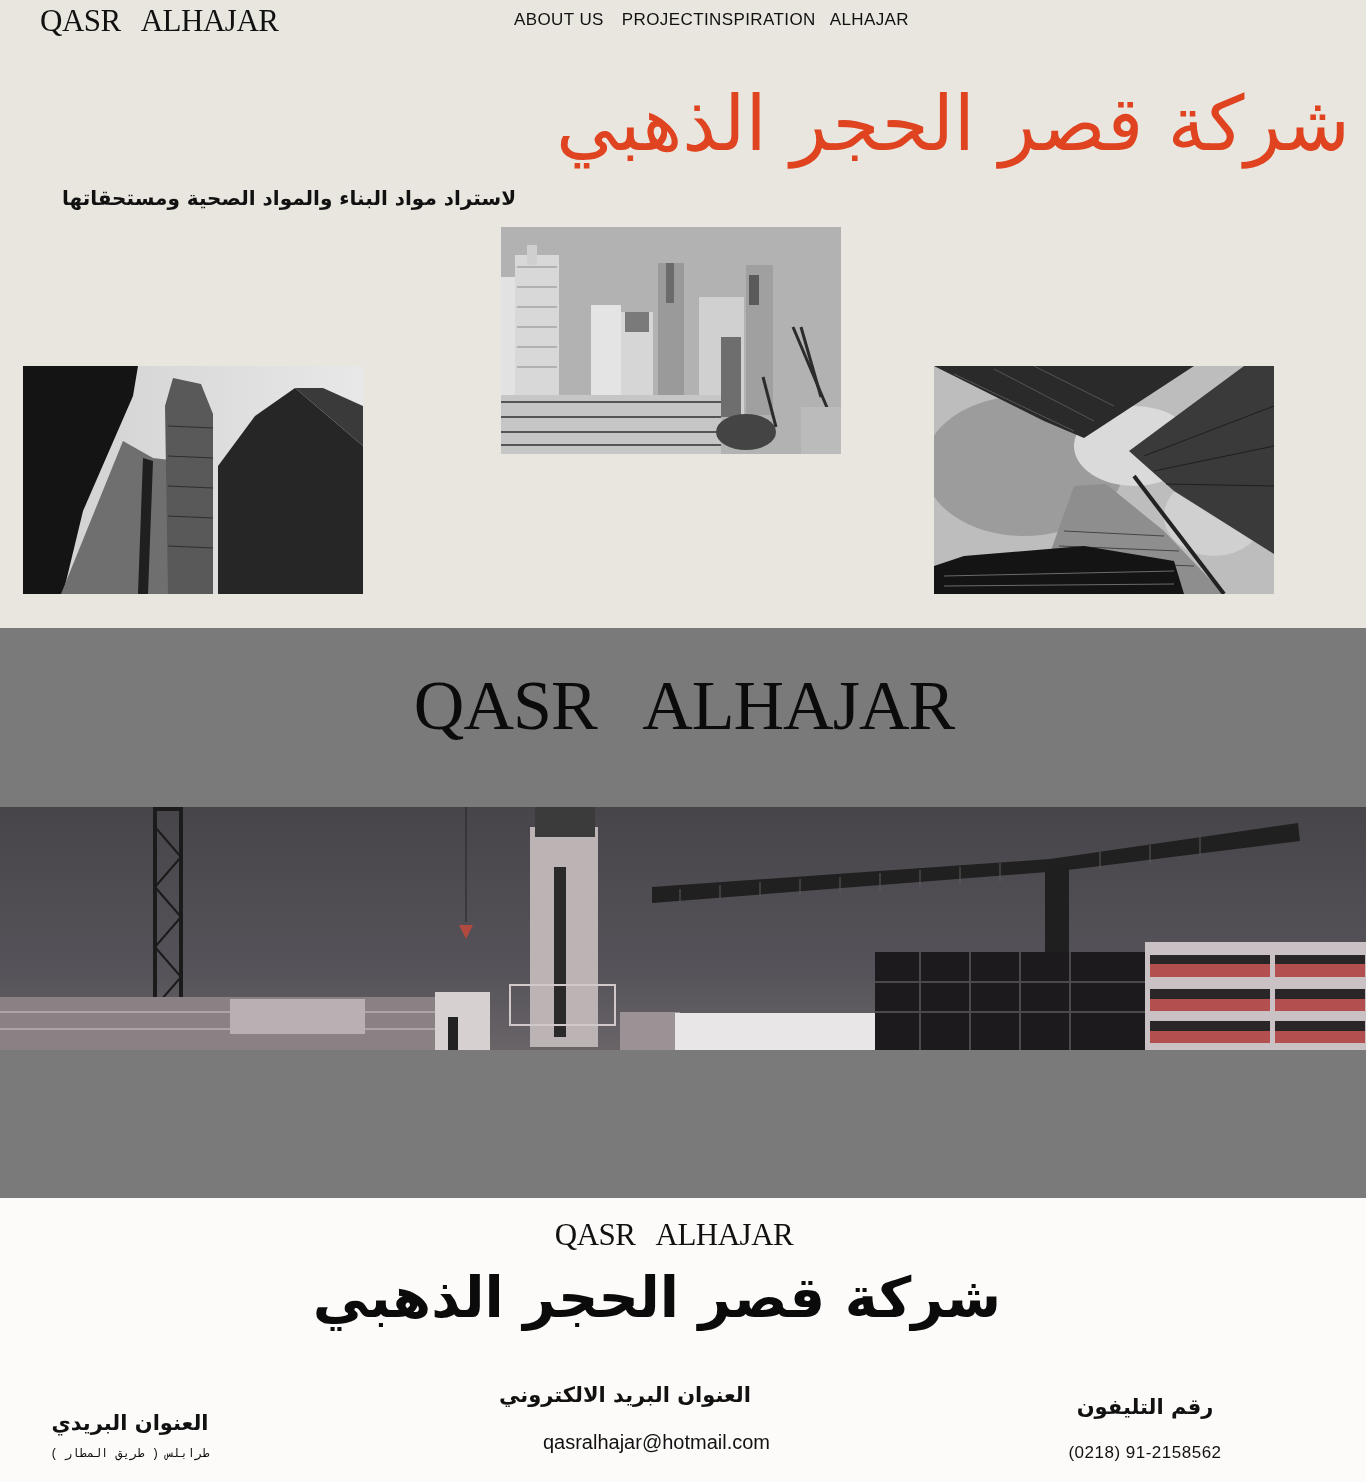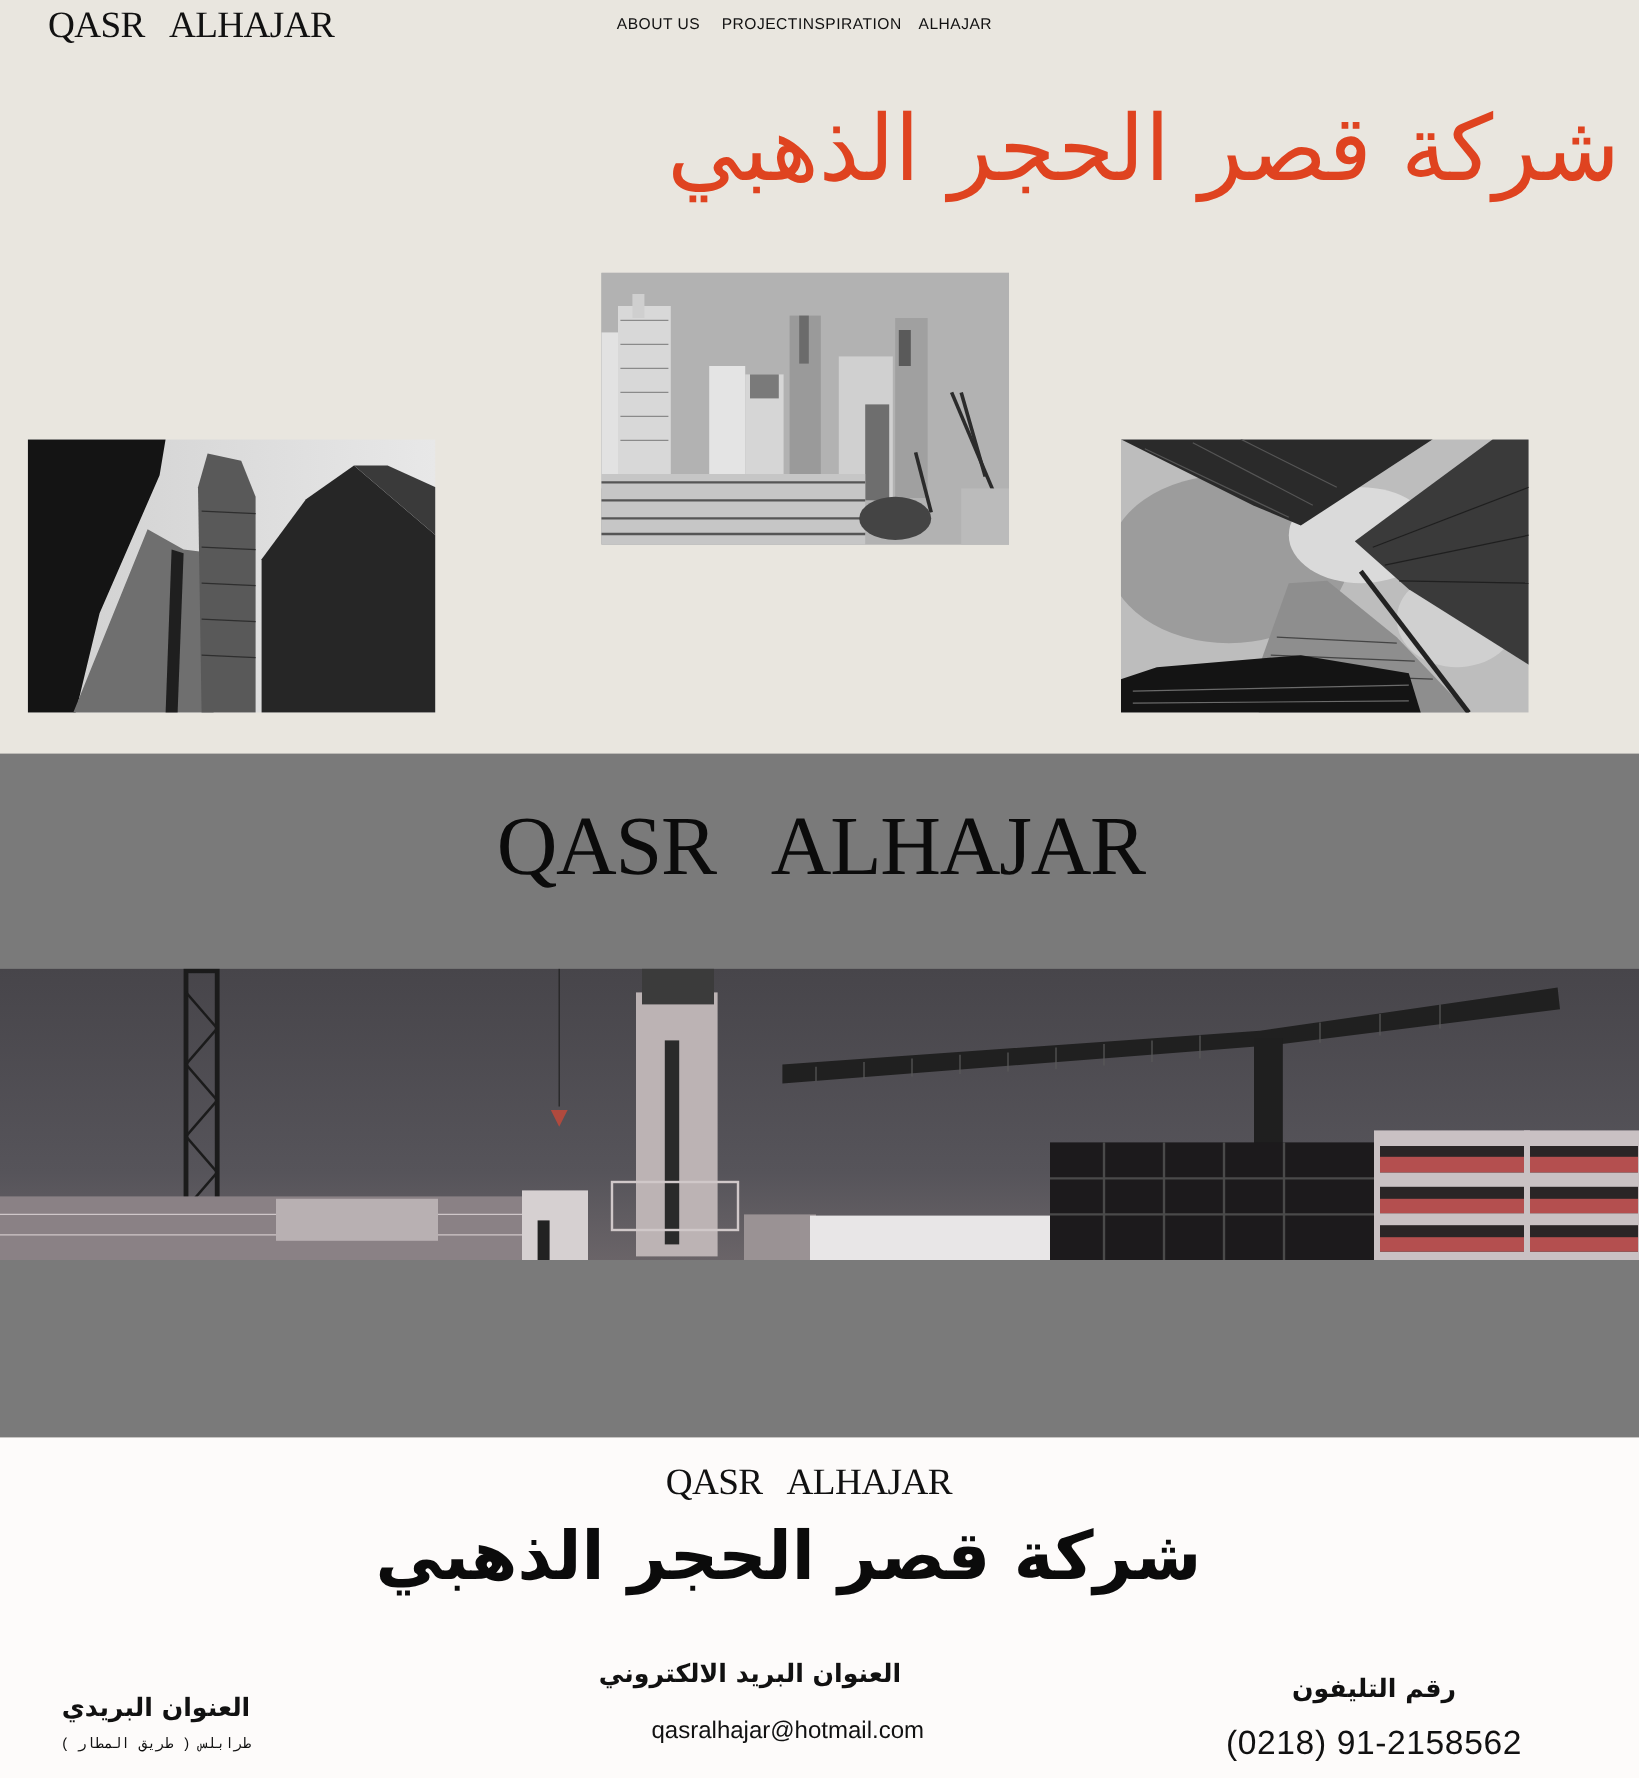--- a/index.html
+++ b/index.html
@@ -1,21 +1,21 @@
 <!DOCTYPE html>
 <html><head>
   <meta charset="utf-8">
   <style>
     * { box-sizing: border-box; margin: 0; padding: 0; }
     html, body { width: 1366px; height: 1482px; overflow: hidden; }
     body { background: #E9E6DF; font-family: "Liberation Sans", sans-serif; position: relative; color: #111; }
 
     .hero { position: absolute; left: 0; top: 0; width: 1366px; height: 628px; background: #E9E6DF; }
     .logo { position: absolute; left: 40px; top: 2px; font-family: "Liberation Serif", serif; font-size: 31px; letter-spacing: -0.5px; color: #111; white-space: pre; line-height: 38px; cursor: pointer; }
-    .nav { position: absolute; top: 12px; left: 514px; display: flex; font-size: 13px; letter-spacing: 0.4px; color: #111; line-height: 16px; }
+    .nav { position: absolute; top: 12px; left: 514px; display: flex; font-size: 17px; letter-spacing: 0.4px; color: #111; line-height: 16px; }
     .nav a { color: #111; text-decoration: none; display: block; }
     .nav a.n0 { margin-right: 18px; }
     .nav a.n1 { }
     .nav a.n2 { margin-right: 14px; }
 
     .hero-title { position: absolute; right: 16px; top: 64px; font-family: "DejaVu Sans", sans-serif; font-size: 76px; line-height: 120px; color: #DF4320; direction: rtl; white-space: nowrap; font-weight: normal; }
     .hero-subtitle { position: absolute; left: 58px; top: 182px; width: 462px; font-family: "DejaVu Sans", sans-serif; font-weight: bold; font-size: 20px; direction: rtl; text-align: center; white-space: nowrap; line-height: 32px; color: #111; }
 
     .photo { position: absolute; overflow: hidden; }
     .photo svg { display: block; width: 100%; height: 100%; }
@@ -32,35 +32,36 @@
     .footer-logo { position: absolute; left: 0; top: 18px; width: 1348px; text-align: center; font-family: "Liberation Serif", serif; font-size: 31px; white-space: pre; line-height: 38px; color: #111; letter-spacing: -0.5px; }
     .footer-title { position: absolute; left: 0; top: 58px; width: 1314px; text-align: center; font-family: "DejaVu Sans", sans-serif; font-weight: bold; font-size: 56px; direction: rtl; line-height: 84px; color: #0b0b0b; }
     .col { position: absolute; text-align: center; }
     .col .h { font-family: "DejaVu Sans", sans-serif; font-weight: bold; font-size: 21px; direction: rtl; line-height: 30px; color: #111; white-space: nowrap; }
     .col .v { font-size: 20px; line-height: 28px; color: #111; white-space: nowrap; }
     .col-post { left: 20px; width: 220px; top: 194px; margin-top: 16px; }
     .col-post .v { font-family: Liberation Mono, monospace; direction: rtl; font-size: 12px; margin-top: 2px; }
     .col-email { left: 480px; width: 290px; top: 182px; }
     .col-email .v { margin-top: 18px; text-align: right; }
     .col-phone { left: 1020px; width: 250px; top: 194px; text-align: center; }
-    .col-phone .v { margin-top: 17px; font-size: 28px; letter-spacing: 0.5px; }
+    .col-phone .v { margin-top: 17px; font-size: 17px; letter-spacing: 0.5px; }
   </style>
 </head>
 <body>
 
 <section class="hero">
   <div class="logo">QASR   ALHAJAR</div>
   <nav class="nav">
     <a class="n0" href="#">ABOUT US</a>
     <a class="n1" href="#">PROJECT</a>
     <a class="n2" href="#">INSPIRATION</a>
     <a class="n3" href="#">ALHAJAR</a>
   </nav>
 
   <h1 class="hero-title">شركة قصر الحجر الذهبي</h1>
+  <div class="hero-subtitle">لاستراد مواد البناء والمواد الصحية ومستحقاتها</div>
 
   <div class="photo photo-center">
     <svg viewBox="0 0 340 227" preserveAspectRatio="none">
       <rect width="340" height="227" fill="#a9a9a9"></rect>
       <rect x="0" y="0" width="340" height="227" fill="#b2b2b2"></rect>
       <rect x="0" y="50" width="14" height="130" fill="#e2e2e2"></rect>
       <rect x="14" y="28" width="44" height="150" fill="#d8d8d8"></rect>
       <rect x="26" y="18" width="10" height="20" fill="#cfcfcf"></rect>
       <g stroke="#8a8a8a" stroke-width="1">
         <line x1="16" y1="40" x2="56" y2="40"></line>

